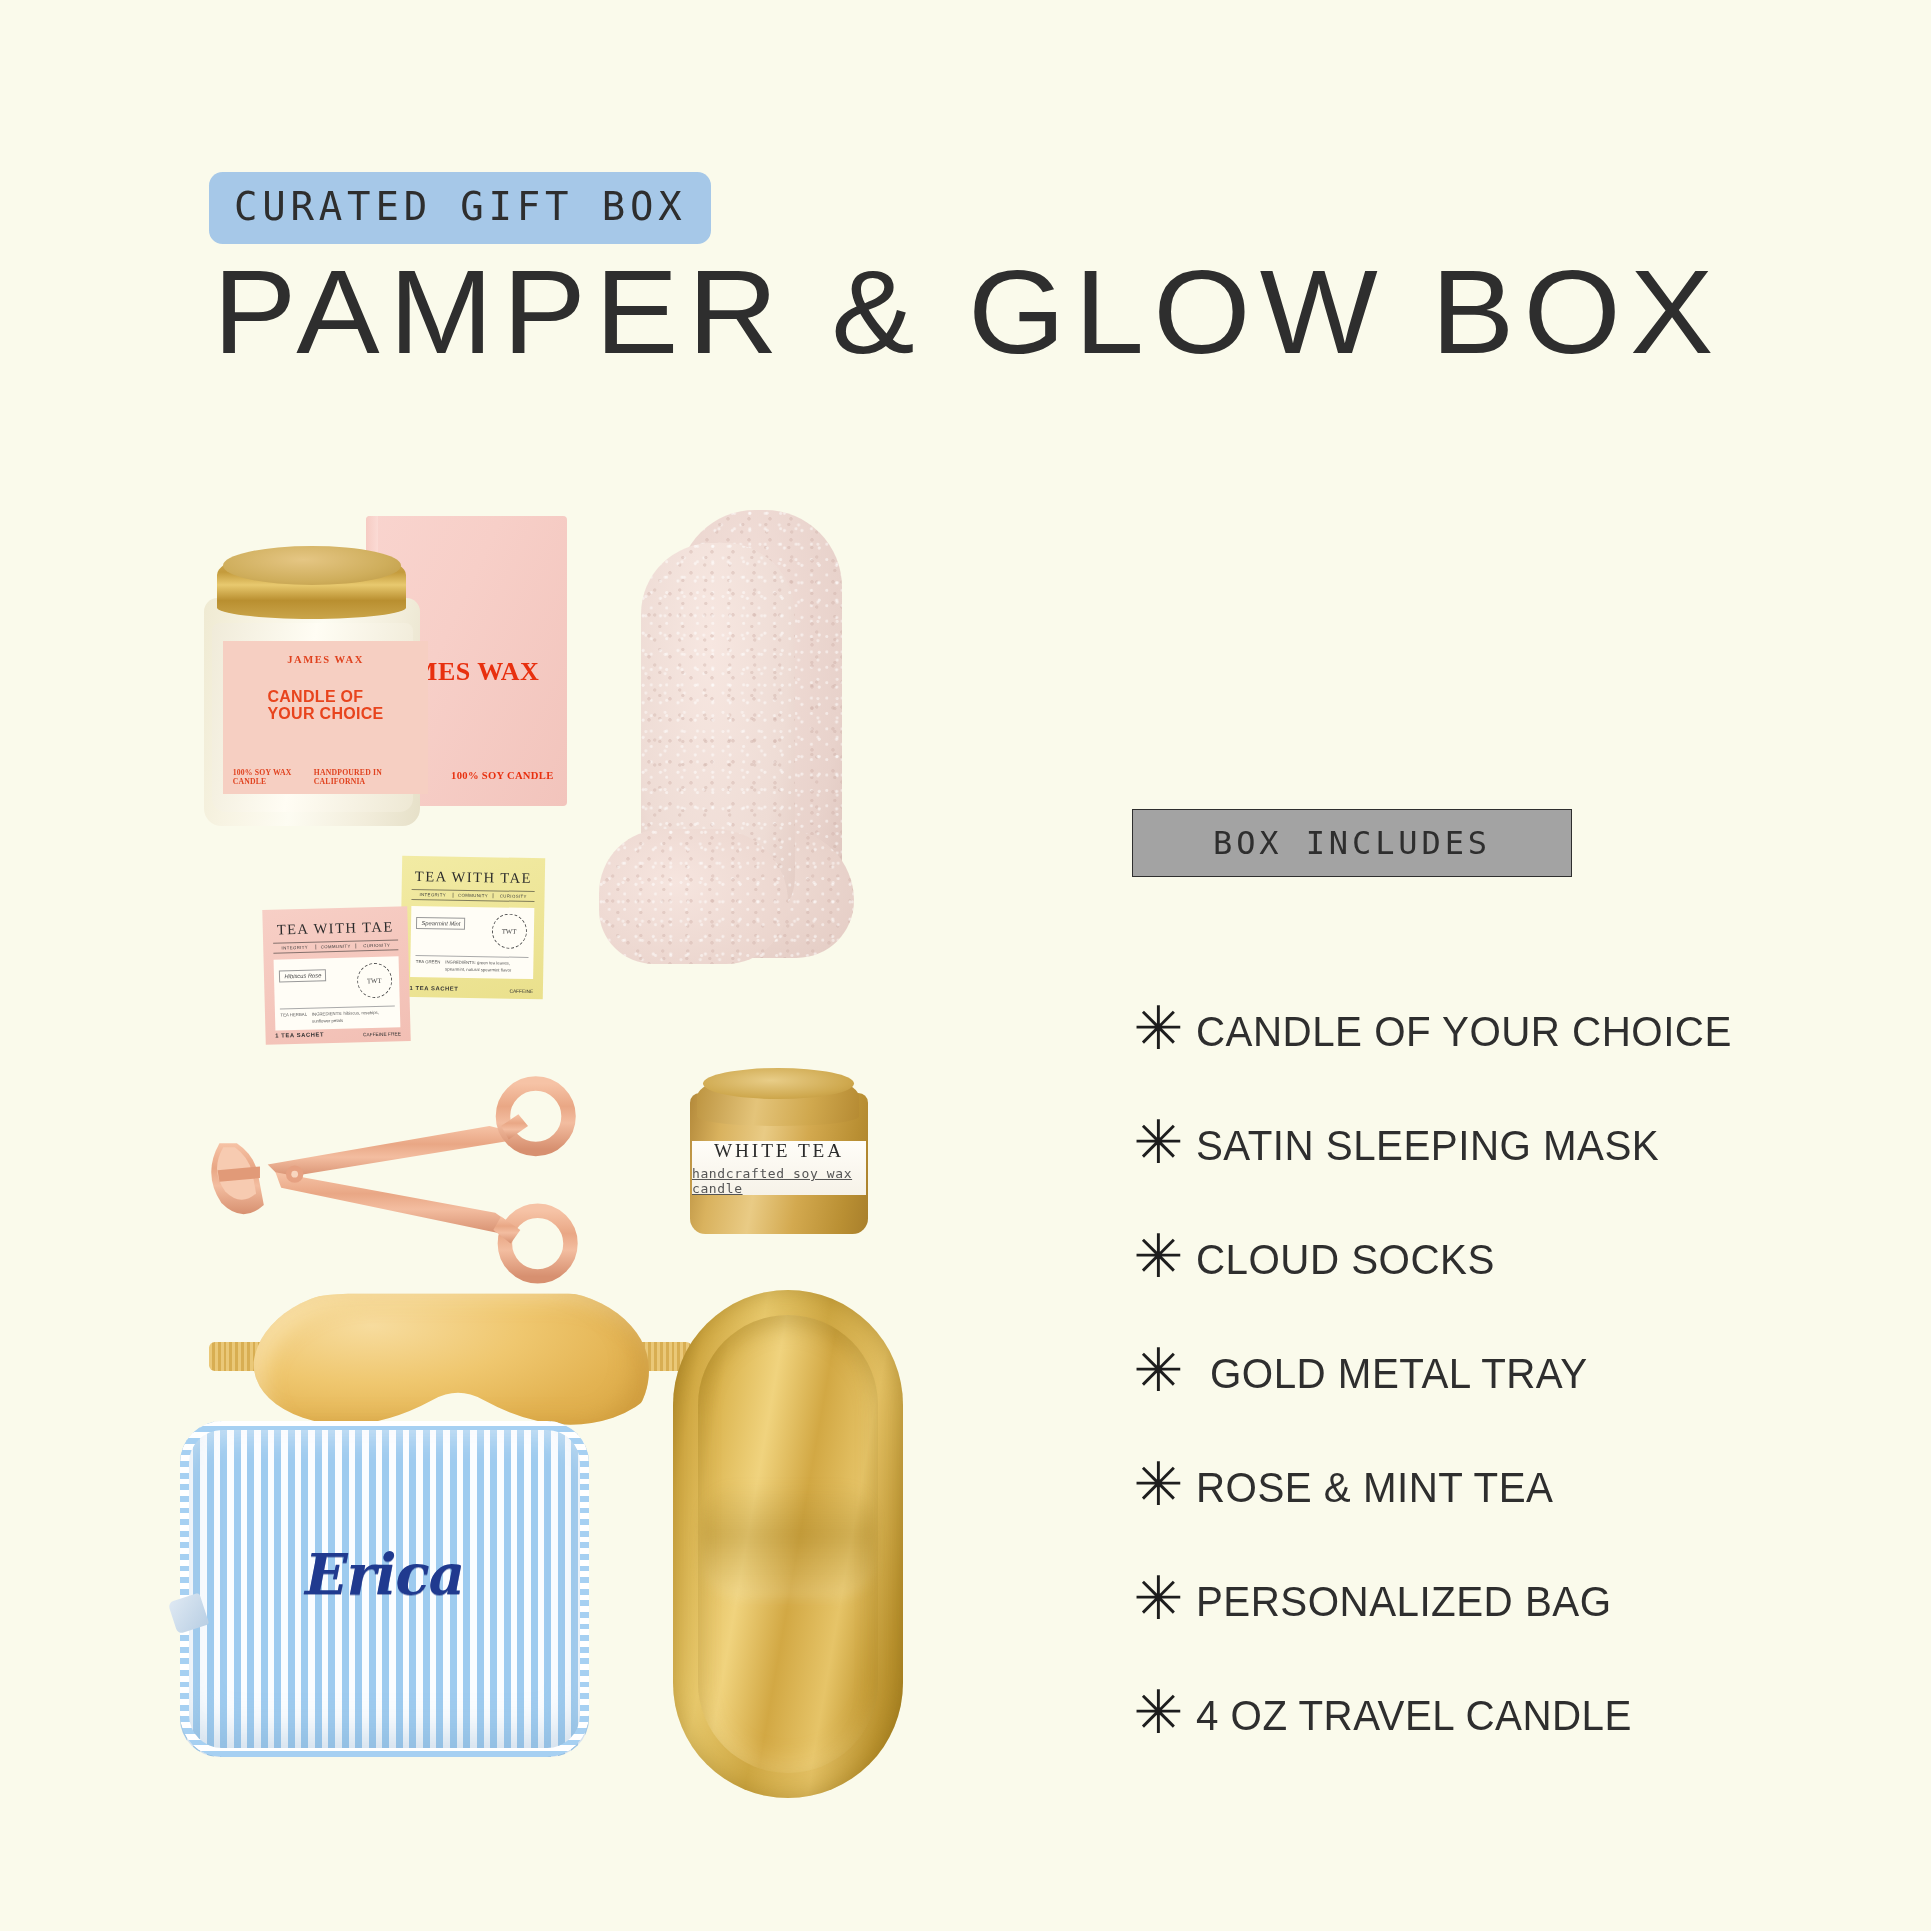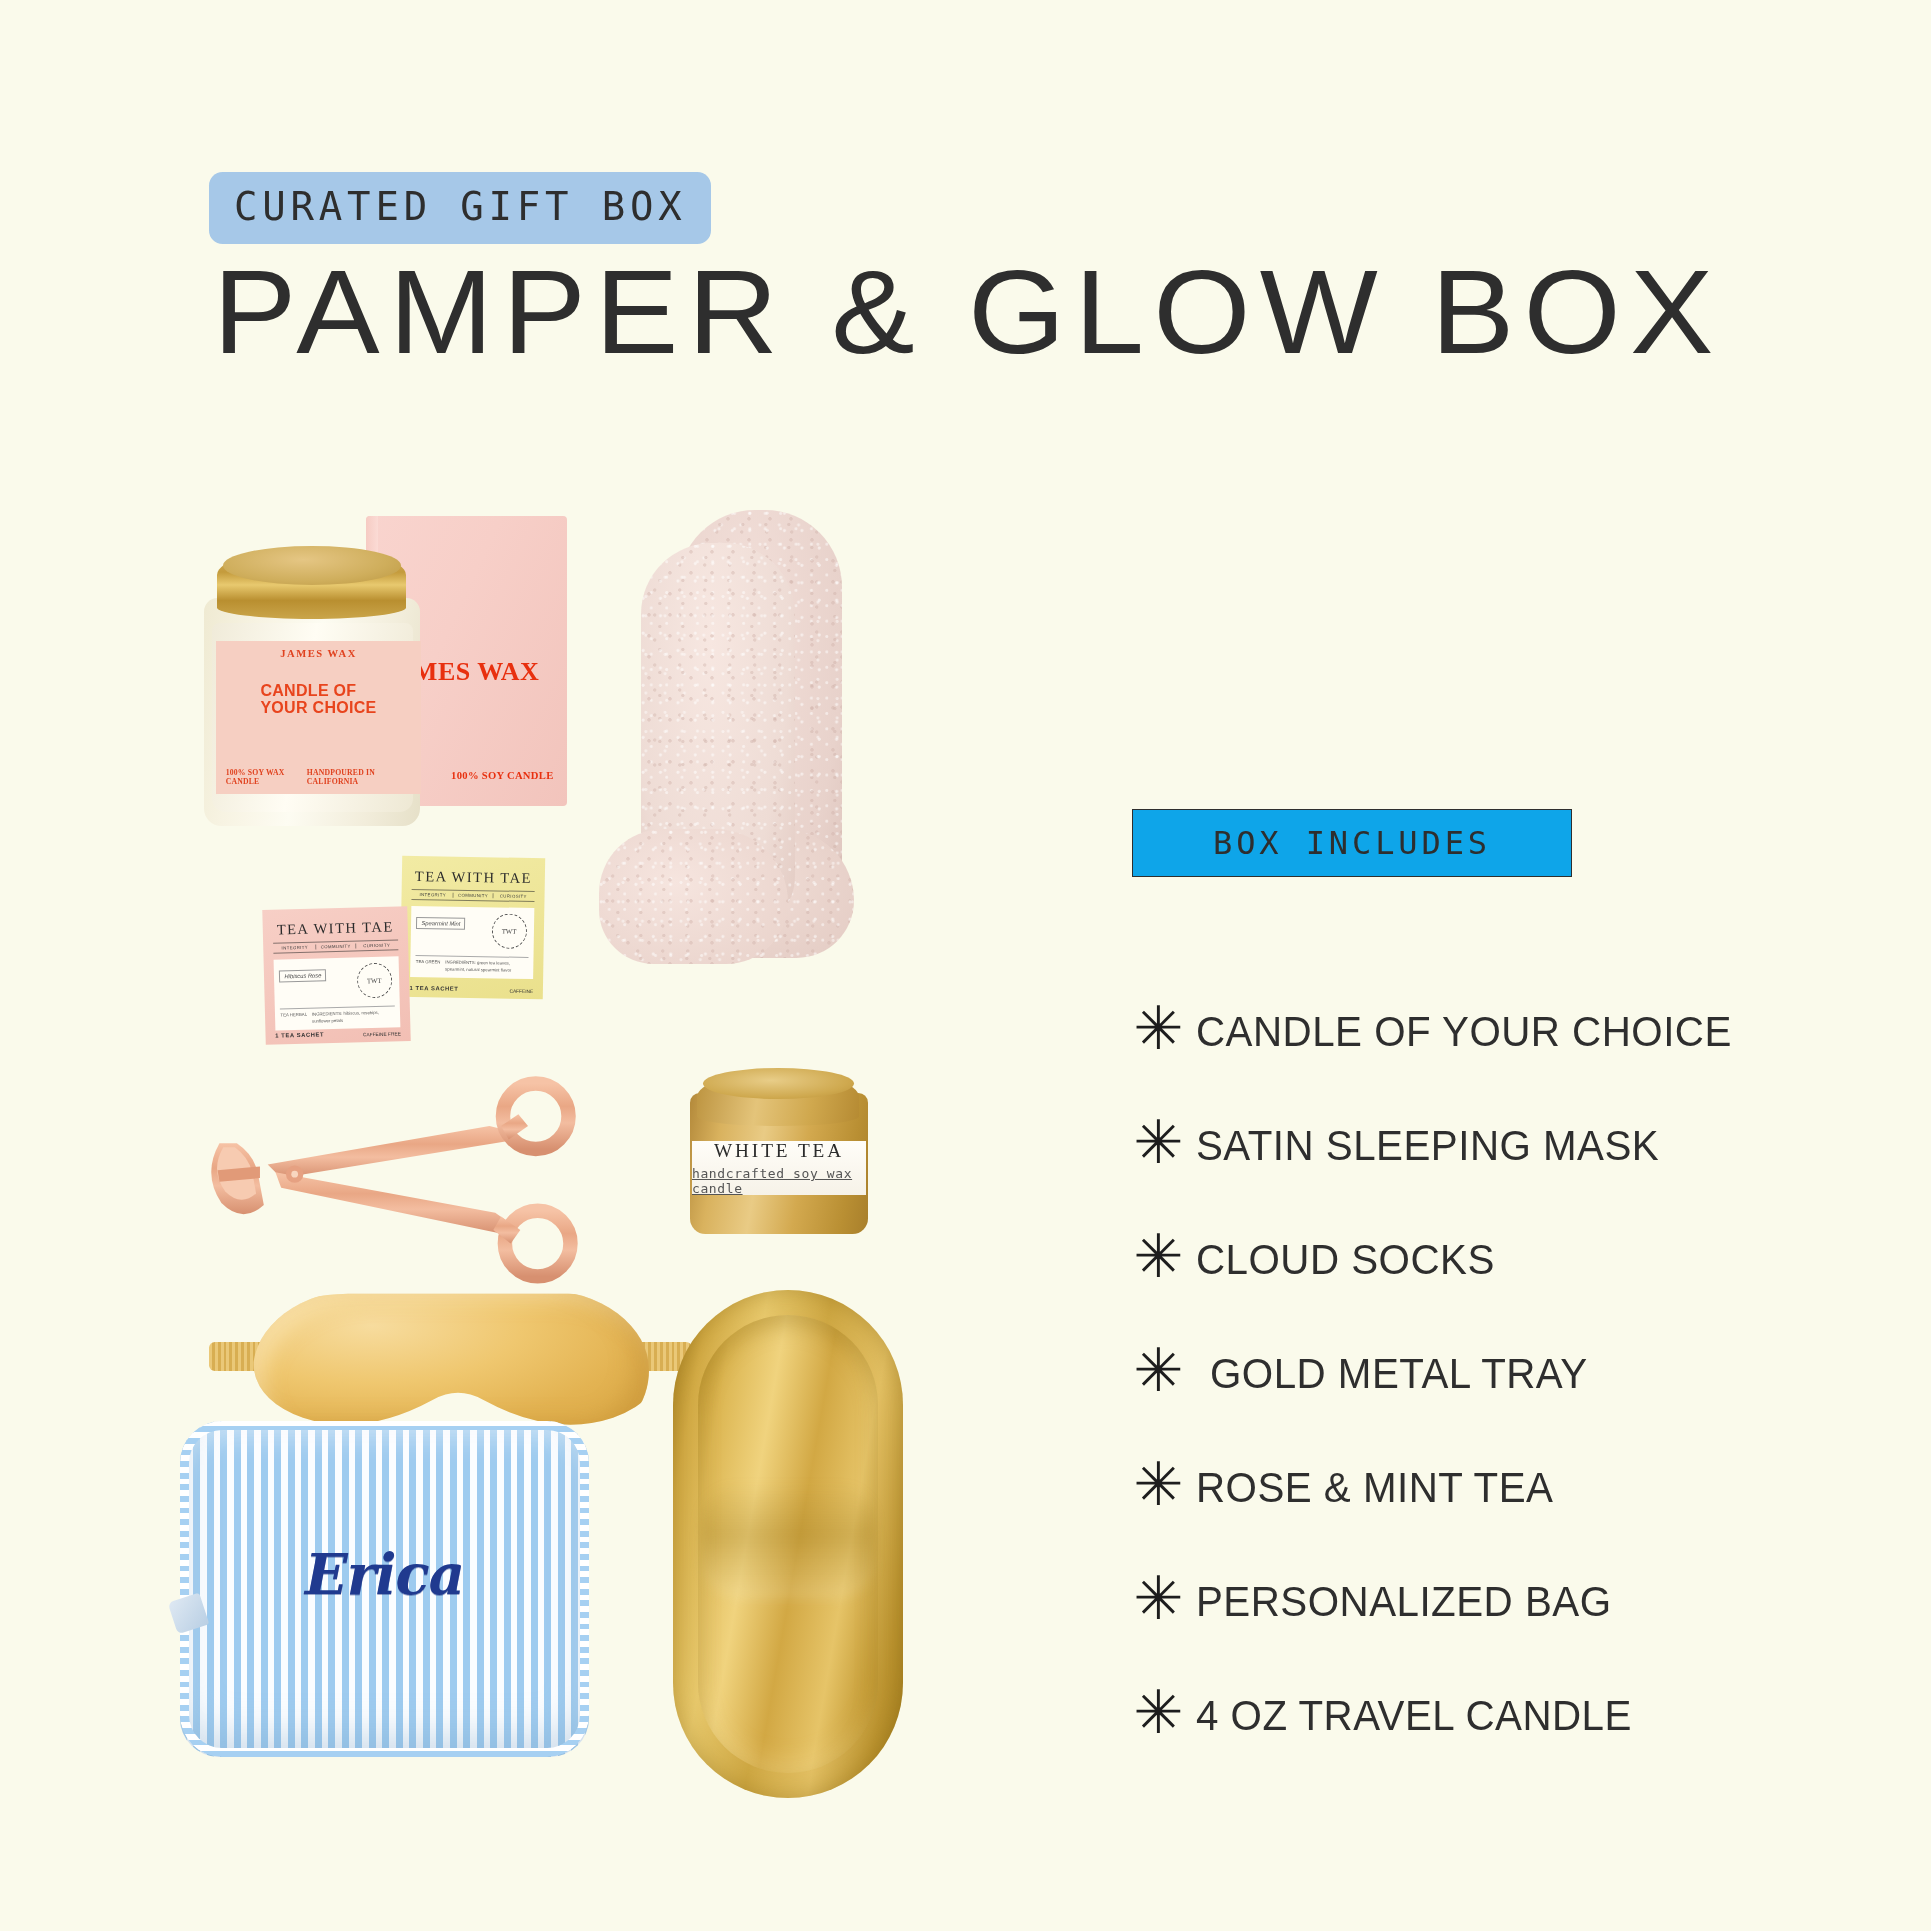--- a/index.html
+++ b/index.html
@@ -35,21 +35,21 @@
     line-height:1.08;
     white-space:nowrap;
     transform:scaleX(1.06);
     transform-origin:left top;
   }
 
   
   .includes-box {
     position:absolute; left:1112px; top:809px;
     width:440px; height:68px;
-    background:#0ea5e9;
+    background:#a3a3a3;
     border:1.9px solid #2e2e2e;
     display:flex; align-items:center; justify-content:center;
     font-family:"DejaVu Sans Mono", monospace;
     font-size:32px;
     letter-spacing:3.9px;
     color:#2e2e2e;
   }
   .includes-list { position:absolute; left:1101px; top:975px; width:695px; }
   .inc-item {
     display:flex; align-items:center;
@@ -96,24 +96,24 @@
     background:linear-gradient(180deg,#d7b468 0%,#c49b3c 34%,#e8c96f 52%,#b98f30 74%,#caa54a 100%);
     border-radius:50%/27px 27px 11.6px 11.6px;
   }
   .jar-lid-top {
     position:absolute; left:23px; top:-1.9px; width:178px; height:39px;
     background:radial-gradient(ellipse at 45% 40%,#e3c27b,#cba css);
     background:radial-gradient(ellipse at 45% 35%,#e5c684 0%,#cfae5c 60%,#bb9740 100%);
     border-radius:50%;
   }
   .jar-label {
-    position:absolute; left:16px; top:93px; width:205px; height:153px;
+    position:absolute; left:23px; top:93px; width:205px; height:153px;
     background:#f6cfc2;
     display:flex; flex-direction:column; align-items:center;
-    padding-top:7px;
+    padding-top:13px;
   }
   .jl-brand { font-size:10.6px; letter-spacing:1.5px; color:#e0421f; font-weight:700; font-family:"Liberation Serif",serif; }
   .jl-main {
     margin-top:23px; font-size:16px; line-height:1.08; font-weight:700;
     color:#e8441d; text-align:left; letter-spacing:0.3px;
   }
   .jl-foot {
     position:absolute; bottom:7.7px; left:0; width:100%;
     display:flex; justify-content:flex-start; padding:0 9.7px;
     font-size:7.7px; color:#e0421f; font-weight:700; letter-spacing:0.2px;

